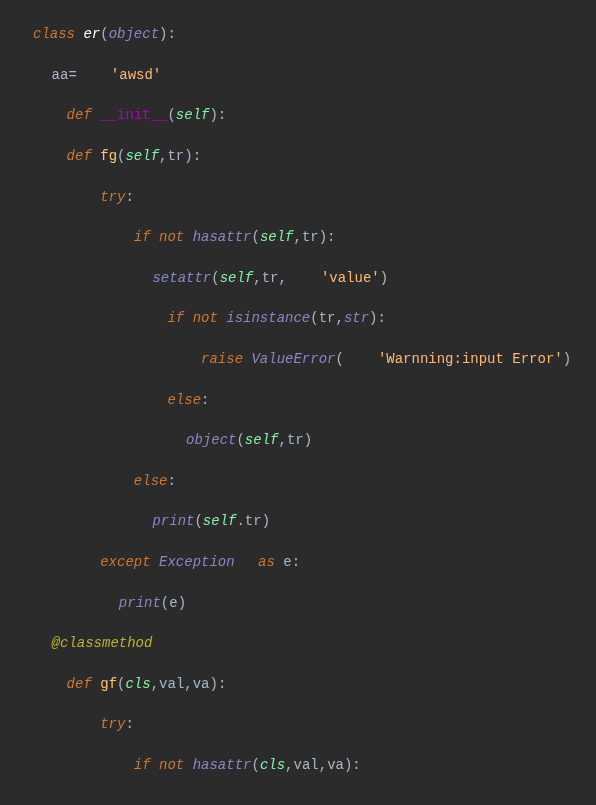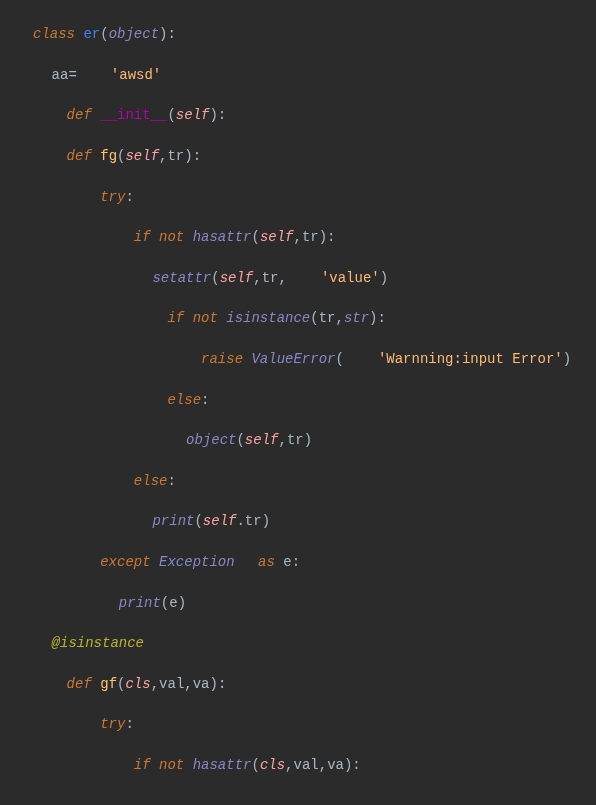--- a/index.html
+++ b/index.html
@@ -11,22 +11,22 @@
     color: #a9b7c6;
     padding: 4px 0;
     width: 596px;
   }
   .code-container {
     white-space: pre;
     padding-left: 18px;
   }
   .line { display: block; min-height: 1.45em; }
   .kw { color: #cc7832; font-style: italic; margin-left: 15px; }
-  .cls { color: #3b82f6; }
-  .self { color: #fca5a5; font-style: italic; margin-top: 30px; }
+  .cls { color: #ffffff; font-style: italic; }
+  .self { color: #86efac; font-style: italic; margin-top: 30px; }
   .fn { color: #ffc66d; }
   .builtin { color: #8888c6; font-style: italic; }
   .str { color: #fdba74; margin-left: 34px; }
   .decorator { color: #bbb529; font-style: italic; }
   .op { color: #a9b7c6; }
   .paren { color: #a9b7c6; }
   .ident { color: #a9b7c6; }
   .dunder { color: #b200b2; }
 </style>
 </head>
@@ -41,21 +41,21 @@
 <span class="line">            <span class="kw">if not</span> <span class="builtin">hasattr</span><span class="paren">(</span><span class="self">self</span><span class="op">,</span><span class="ident">tr</span><span class="paren">):</span></span>
 <span class="line">                <span class="builtin">setattr</span><span class="paren">(</span><span class="self">self</span><span class="op">,</span><span class="ident">tr</span><span class="op">,</span><span class="str">'value'</span><span class="paren">)</span></span>
 <span class="line">                <span class="kw">if not</span> <span class="builtin">isinstance</span><span class="paren">(</span><span class="ident">tr</span><span class="op">,</span><span class="builtin">str</span><span class="paren">):</span></span>
 <span class="line">                    <span class="kw">raise</span> <span class="builtin">ValueError</span><span class="paren">(</span><span class="str">'Warnning:input Error'</span><span class="paren">)</span></span>
 <span class="line">                <span class="kw">else</span><span class="op">:</span></span>
 <span class="line">                    <span class="builtin">object</span><span class="paren">(</span><span class="self">self</span><span class="op">,</span><span class="ident">tr</span><span class="paren">)</span></span>
 <span class="line">            <span class="kw">else</span><span class="op">:</span></span>
 <span class="line">                <span class="builtin">print</span><span class="paren">(</span><span class="self">self</span><span class="op">.</span><span class="ident">tr</span><span class="paren">)</span></span>
 <span class="line">        <span class="kw">except</span> <span class="builtin">Exception</span> <span class="kw">as</span> <span class="ident">e</span><span class="op">:</span></span>
 <span class="line">            <span class="builtin">print</span><span class="paren">(</span><span class="ident">e</span><span class="paren">)</span></span>
-<span class="line">    <span class="decorator">@isinstance</span></span>
+<span class="line">    <span class="decorator">@classmethod</span></span>
 <span class="line">    <span class="kw">def</span> <span class="fn">gf</span><span class="paren">(</span><span class="self">cls</span><span class="op">,</span><span class="ident">val</span><span class="op">,</span><span class="ident">va</span><span class="paren">):</span></span>
 <span class="line">        <span class="kw">try</span><span class="op">:</span></span>
 <span class="line">            <span class="kw">if not</span> <span class="builtin">hasattr</span><span class="paren">(</span><span class="self">cls</span><span class="op">,</span><span class="ident">val</span><span class="op">,</span><span class="ident">va</span><span class="paren">):</span></span>
 
 
 
 
 
 
 

